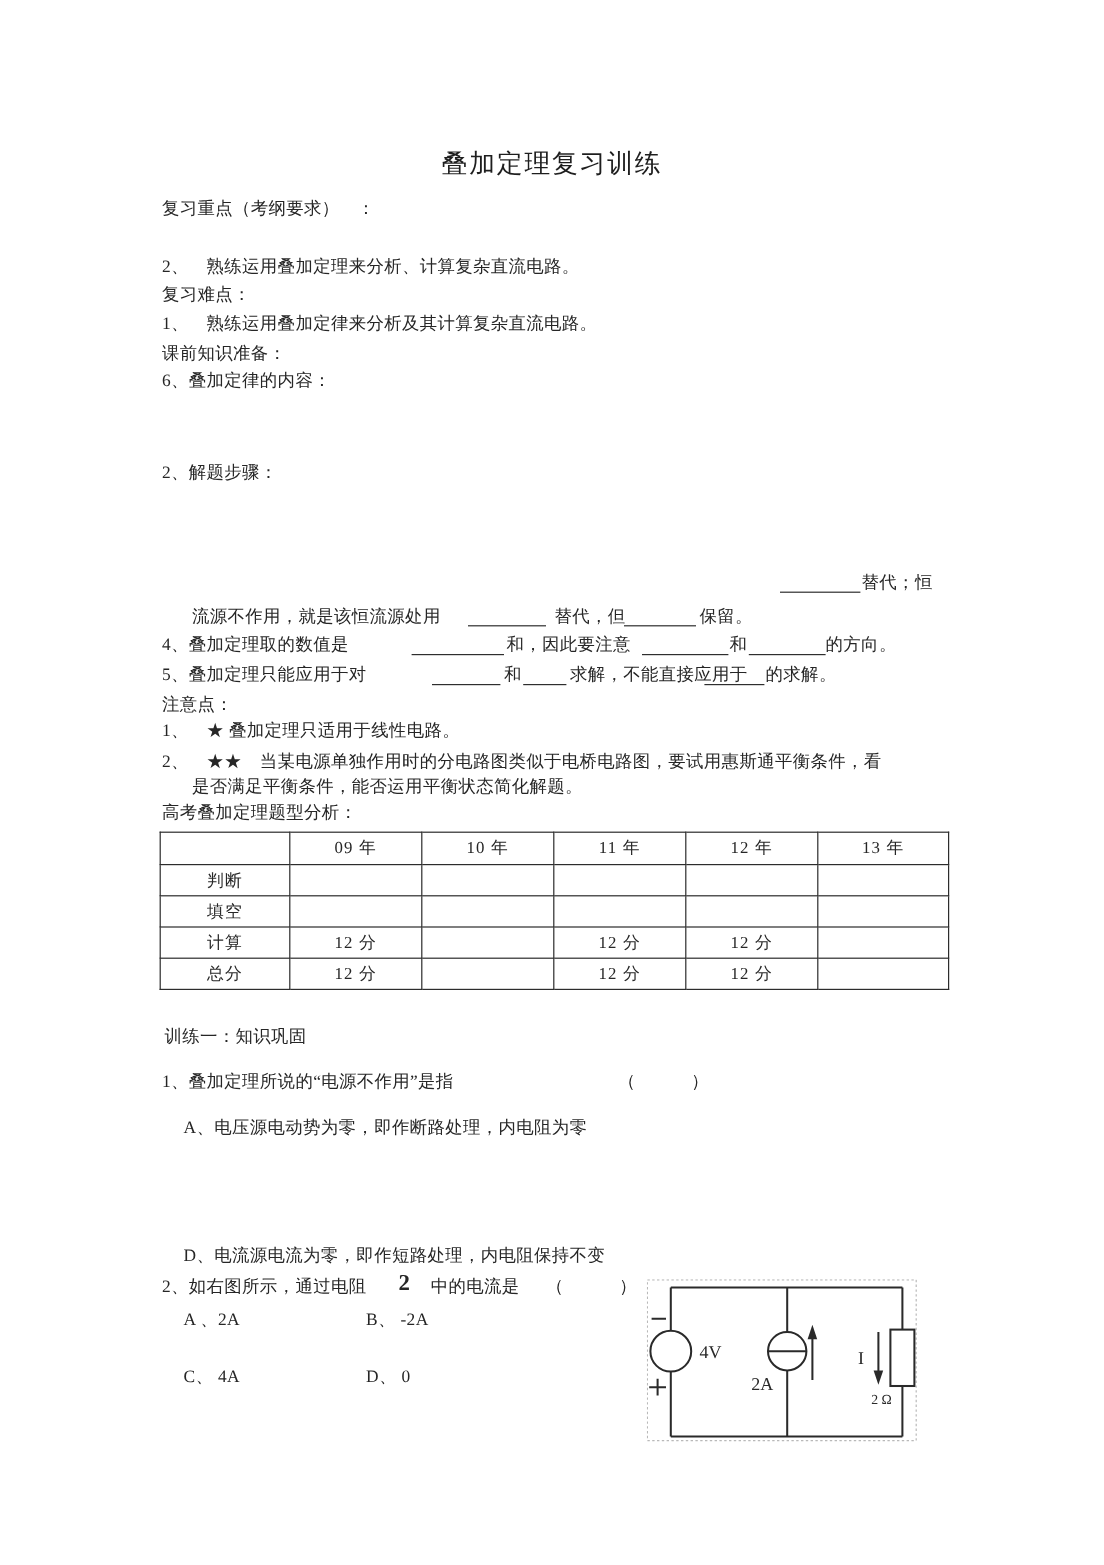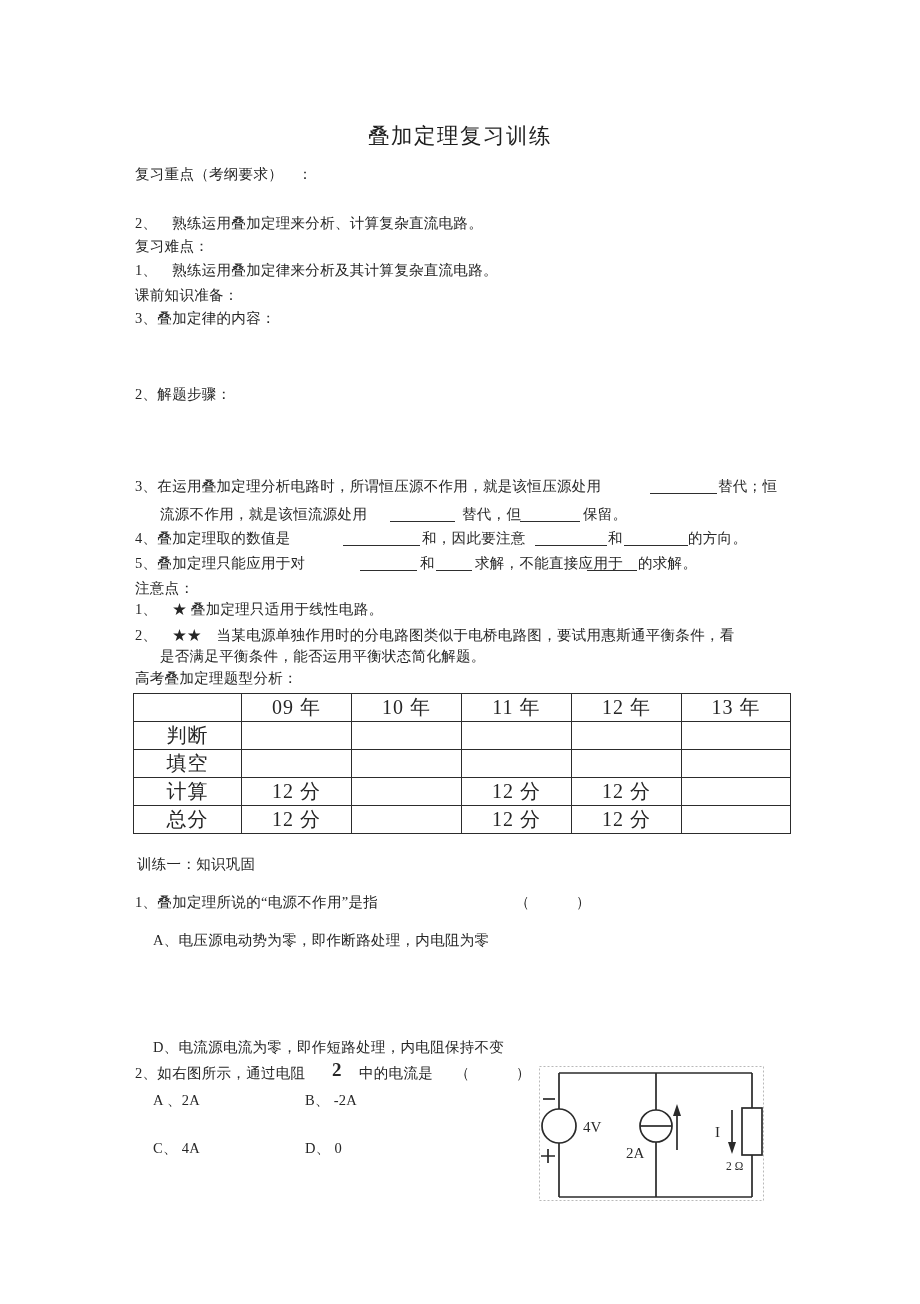--- a/index.html
+++ b/index.html
@@ -21,21 +21,21 @@
   }
   .seg { position:absolute; top:0; white-space:nowrap; }
   .blank {
     position:absolute; top:1px; height:15px;
     border-bottom:1.4px solid #2e2e2e;
   }
   .big-num { font-size:19px; font-weight:600; letter-spacing:0; }
   table.analysis {
     position:absolute; left:133px; top:693px;
     border-collapse:collapse; table-layout:fixed; width:657px;
-    font-size:20px; color:#262626;
+    font-size:14px; color:#262626;
   }
   table.analysis td {
     border:1.7px solid #2c2c2c; text-align:center; vertical-align:middle;
     height:25px; padding:0; letter-spacing:1px; overflow:hidden;
   }
   table.analysis tr.hdr td { height:26px; }
   .circuit { position:absolute; left:539px; top:1066px; }
   svg text { fill:#2a2a2a; }
 </style>
 </head>
@@ -43,25 +43,24 @@
 
 <div class="page">
 
   <div class="title">叠加定理复习训练</div>
 
   <div class="ln" style="top:165px">复习重点（考纲要求）　：</div>
   <div class="ln" style="top:214px">2、　熟练运用叠加定理来分析、计算复杂直流电路。</div>
   <div class="ln" style="top:237px">复习难点：</div>
   <div class="ln" style="top:261px">1、　熟练运用叠加定律来分析及其计算复杂直流电路。</div>
   <div class="ln" style="top:286px">课前知识准备：</div>
-  <div class="ln" style="top:309px">3、叠加定律的内容：</div>
+  <div class="ln" style="top:309px">6、叠加定律的内容：</div>
   <div class="ln" style="top:385px">2、解题步骤：</div>
 
   <div class="ln" style="top:477px; width:655px">
-    <span>3、在运用叠加定理分析电路时，所谓恒压源不作用，就是该恒压源处用</span>
     <span class="blank" style="left:515px; width:67px"></span>
     <span class="seg" style="left:583px">替代；恒</span>
   </div>
 
   <div class="ln" style="top:505px; width:655px">
     <span class="seg" style="left:25px">流源不作用，就是该恒流源处用</span>
     <span class="blank" style="left:255px; width:65px"></span>
     <span class="seg" style="left:327px">替代，但</span>
     <span class="blank" style="left:385px; width:60px"></span>
     <span class="seg" style="left:448px">保留。</span>

